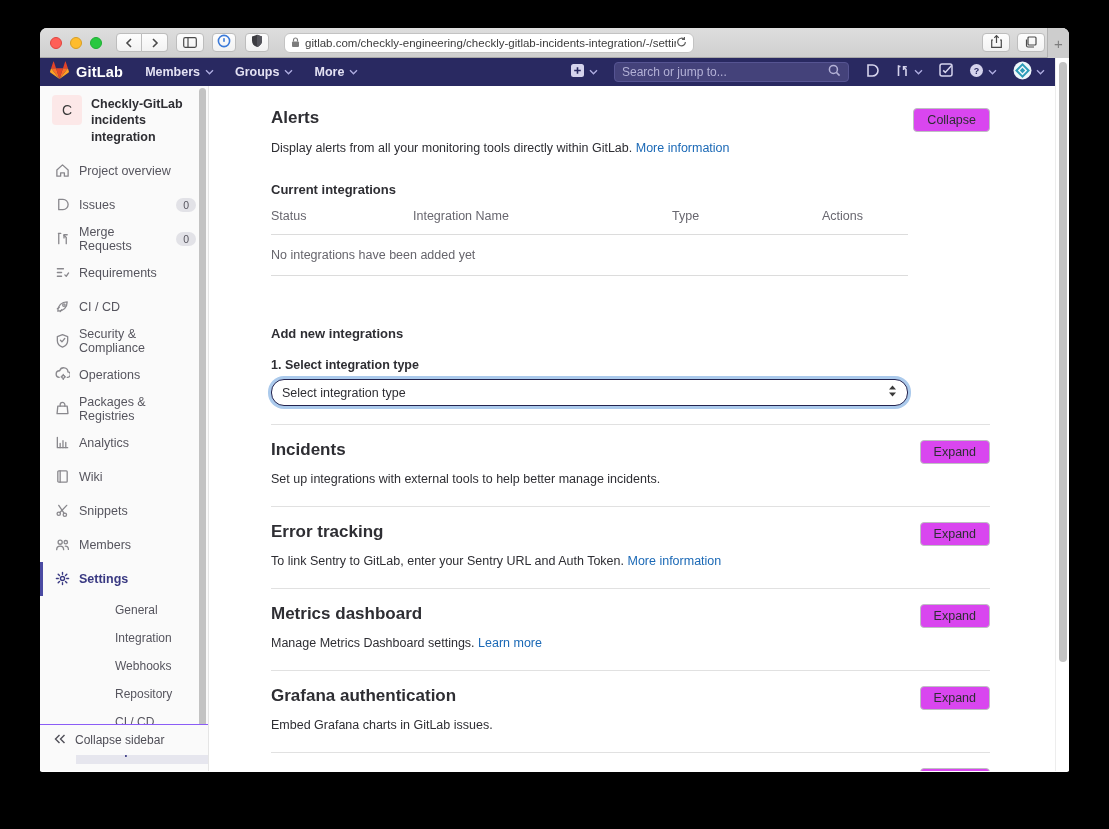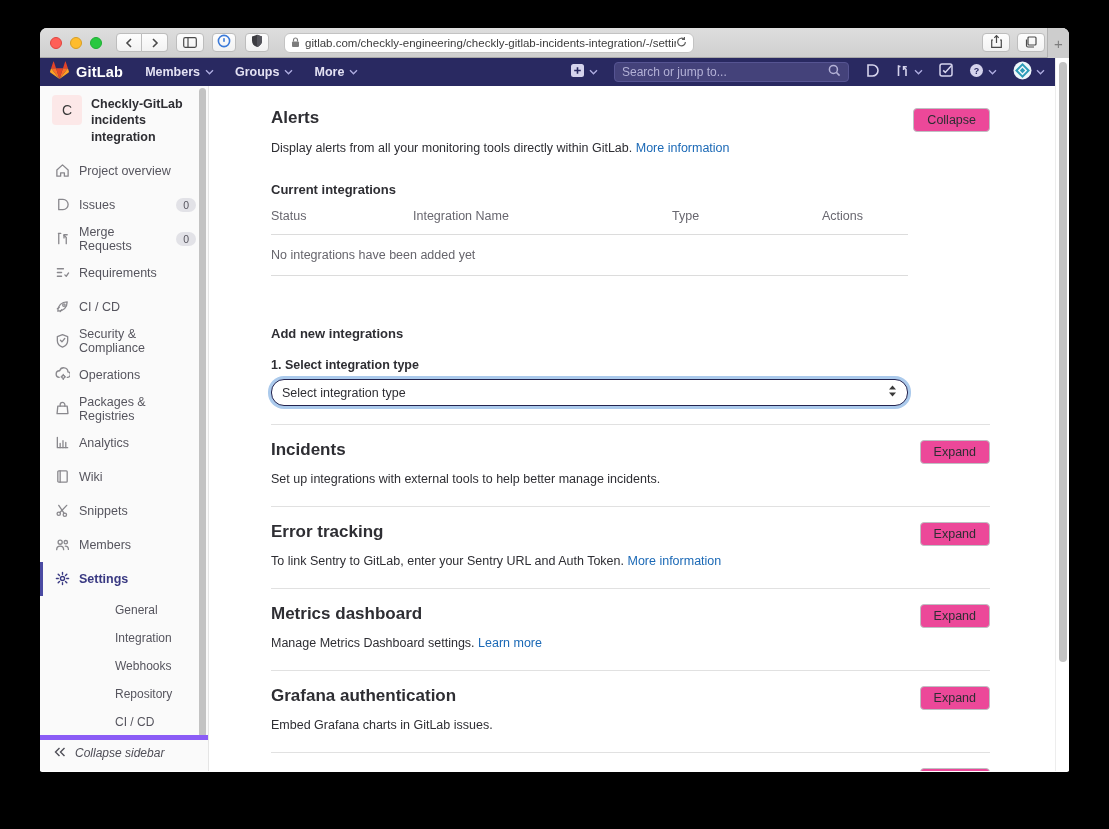--- a/index.html
+++ b/index.html
@@ -69,29 +69,29 @@
     color:#56555e; position:relative; }
   .nav-item .ic { width:16px; display:flex; justify-content:center; flex:0 0 auto; }
   .nav-item .badge { margin-left:auto; background:#e2e2e7; color:#56555e; font-size:10.5px; border-radius:9px;
     padding:1px 7px; }
   .nav-item.active { color:#393982; font-weight:bold; }
   .nav-item.active::before { content:""; position:absolute; left:0; top:0; bottom:0; width:3px; background:#4b4ba3; }
   .sub-list {}
   .sub-item { height:28px; display:flex; align-items:center; padding:0 12px 0 39px; font-size:12px; color:#56555e;margin-left:36px; }
   .sub-item.active { background:#e6e6ee; color:#393982; font-weight:bold; }
   .side-thumb { position:absolute; right:2px; top:2px; width:7px; height:650px; background:#c3c3c3; border-radius:4px; }
-  .collapse-row { position:absolute; left:0; right:0; bottom:5px; height:31px; border-top:5px solid #8b5cf6; background:#fafafa;
-    display:flex; align-items:center; gap:9px; padding:0 14px; font-size:12px; color:#4f4e57;font-style:italic; }
+  .collapse-row { position:absolute; left:0; right:0; bottom:16px; height:31px; border-top:1px solid #8b5cf6; background:#fafafa;
+    display:flex; align-items:center; gap:9px; padding:0 14px; font-size:12px; color:#4f4e57; }
 
   
   .content { flex:1; background:#fff; overflow:hidden; padding:0 0 0 62px; }
   .content-inner { width:719px; }
   .sec-head { display:flex; justify-content:space-between; align-items:flex-start; }
   h4.sec-title { font-size:17px; font-weight:bold; color:#2e2e33; }
-  .btn { background:#ec4899; border:1px solid #bfbfc3; border-radius:4px; font-size:12.5px; color:#2e2e33;
+  .btn { background:#d946ef; border:1px solid #bfbfc3; border-radius:4px; font-size:12.5px; color:#2e2e33;
     padding:4px 13px; font-family:"Liberation Sans",sans-serif; }
   .desc { font-size:12.5px; color:#2e2e33; margin-top:9px; }
   a.link { color:#1b69b6; text-decoration:none; }
   .subhead { font-size:13px; font-weight:bold; color:#2e2e33; }
 
   .alerts-head { margin-top:22px; }
   .curr-int { margin-top:27px; }
   .int-table { width:637px; margin-top:12px; font-size:12.5px; }
   .tr { display:flex; }
   .tr.head { color:#68676f; padding-bottom:11px; border-bottom:1px solid #dcdcdc; }

